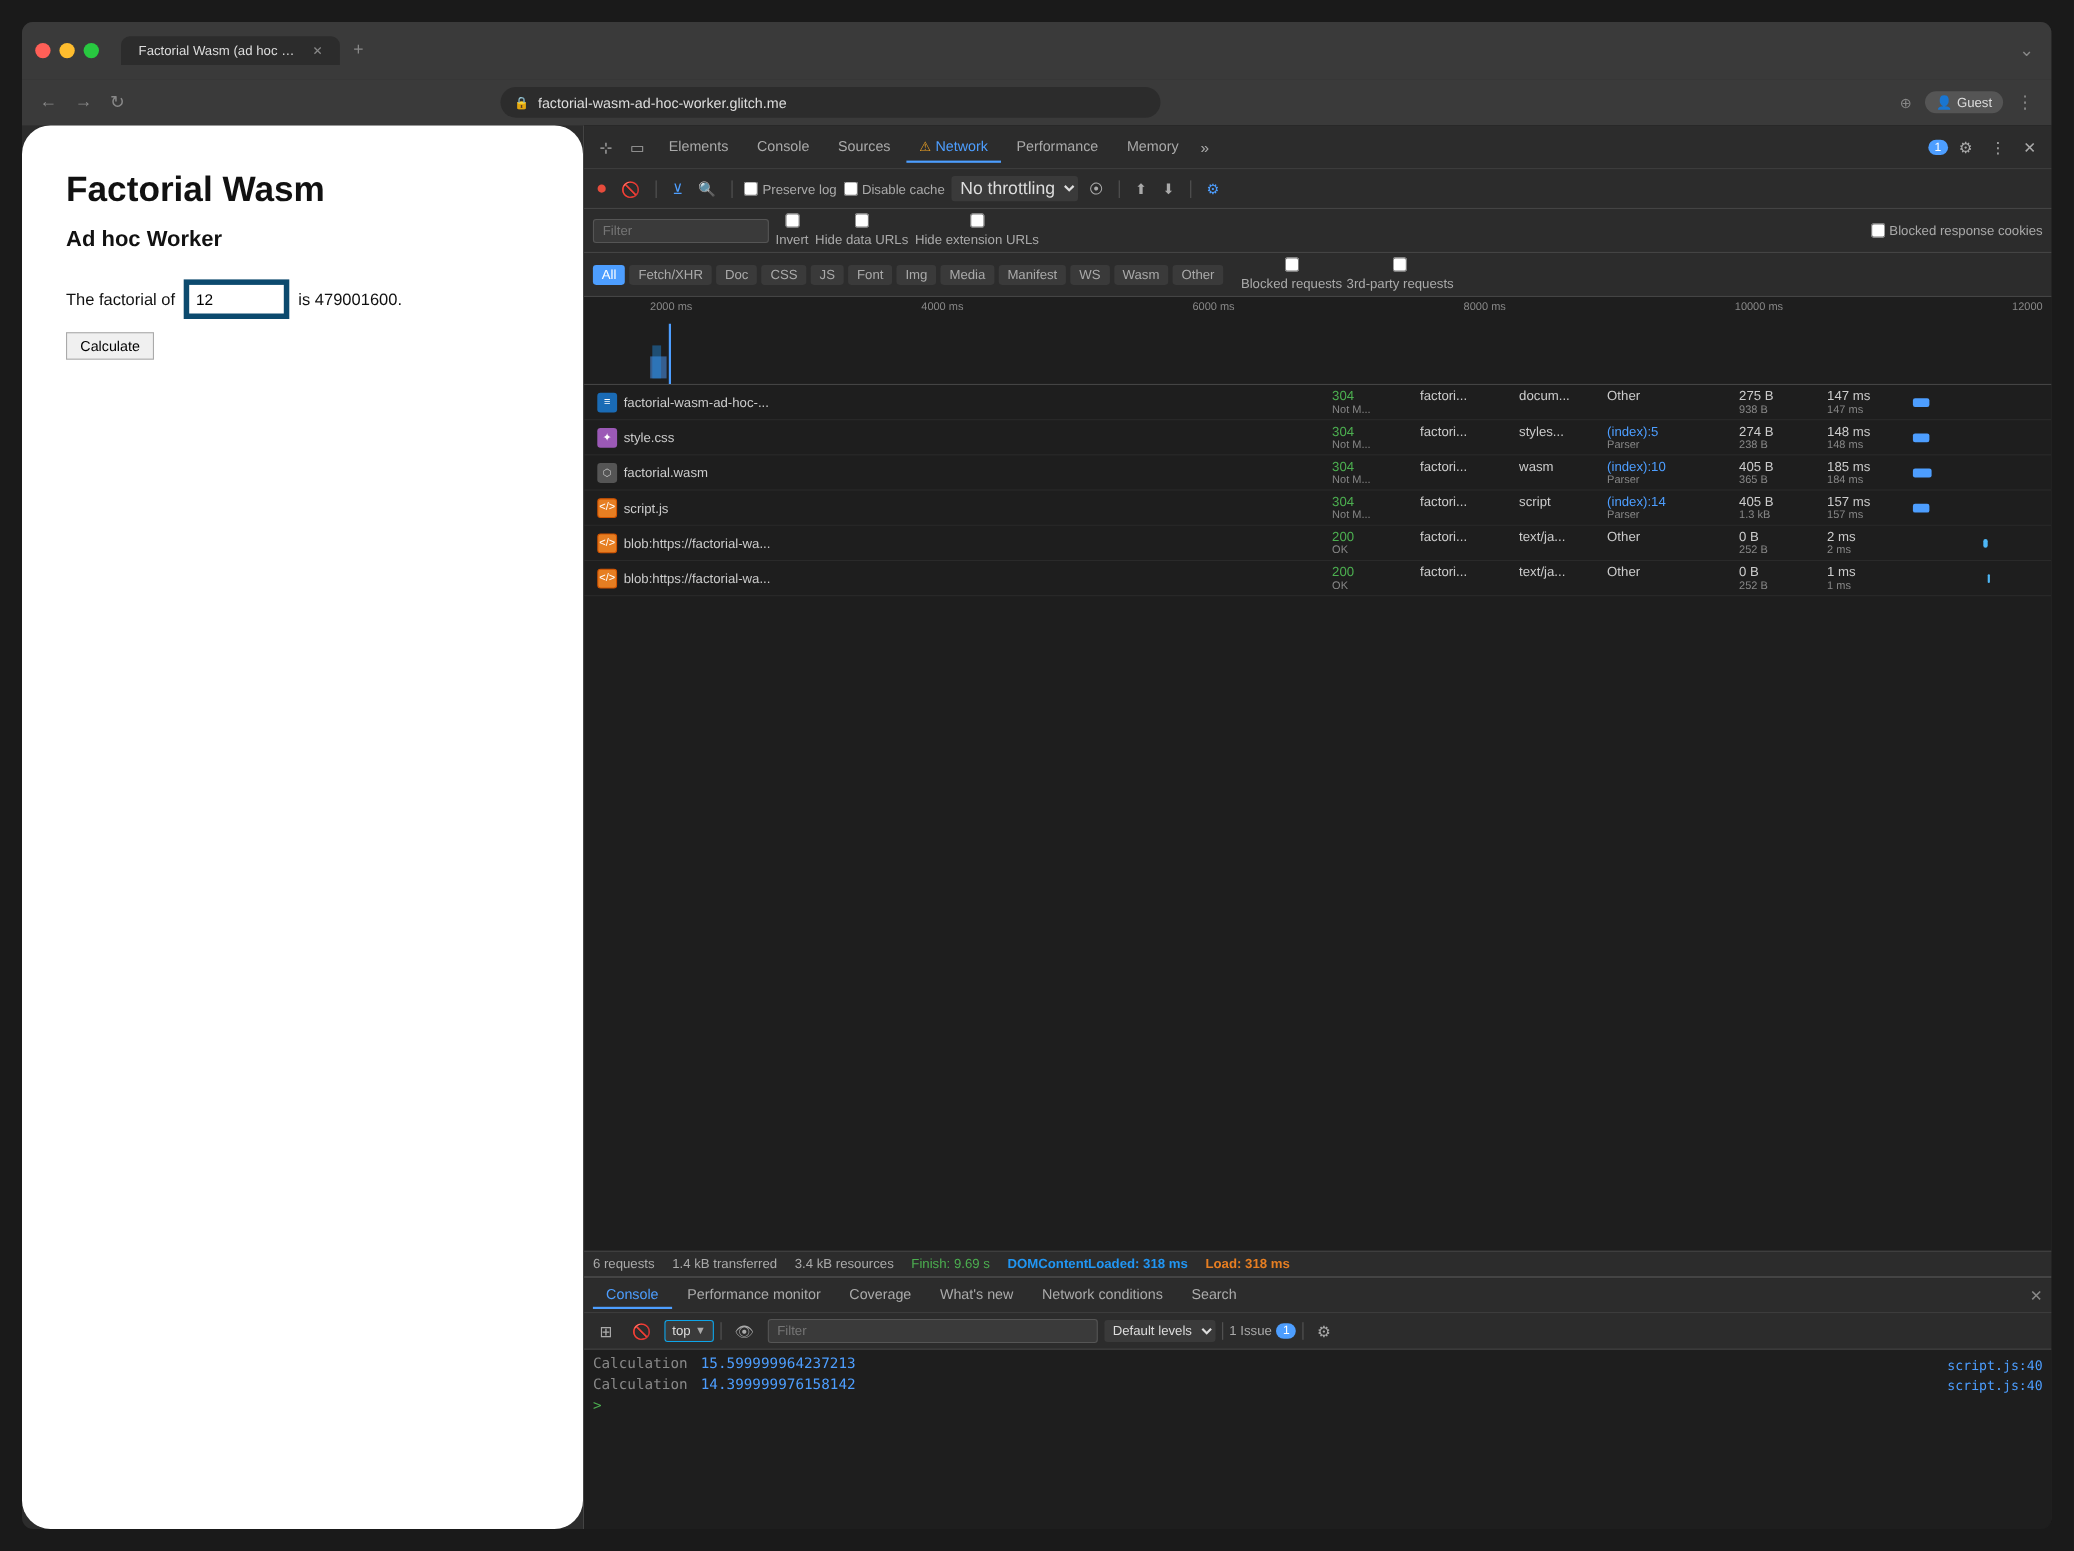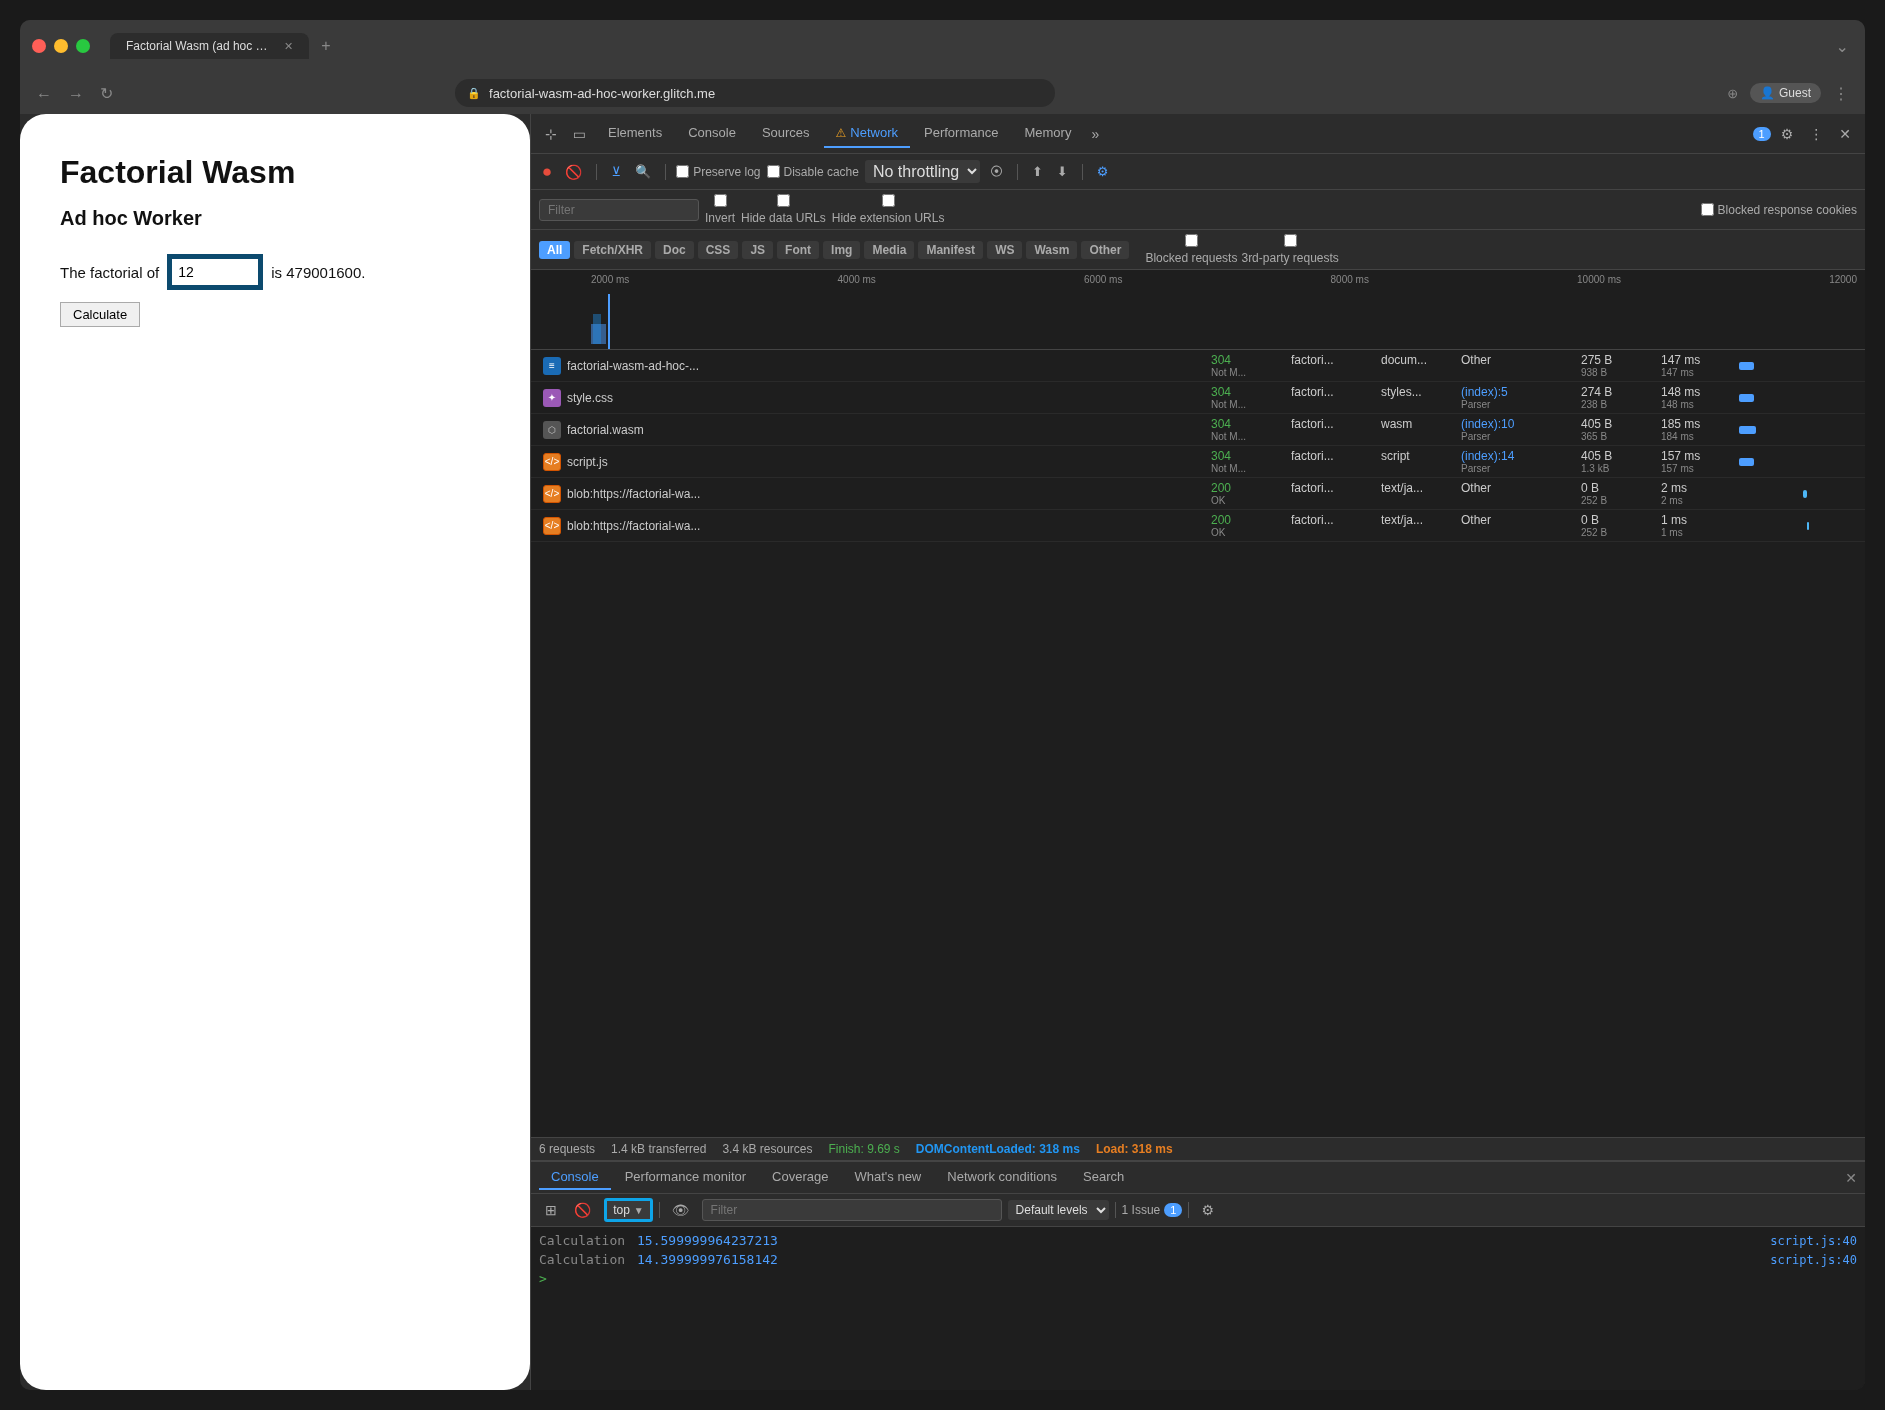--- a/index.html
+++ b/index.html
@@ -58,21 +58,21 @@
 
     
     .filter-bar { background: #2c2c2c; padding: 4px 8px; border-bottom: 1px solid #444; display: flex; align-items: center; gap: 6px; }
     .filter-input { background: #3a3a3a; border: 1px solid #555; border-radius: 3px; color: #ddd; font-size: 12px; padding: 3px 8px; width: 160px; }
     .filter-checkbox { display: flex; align-items: center; gap: 4px; font-size: 12px; color: #aaa; flex-direction: column; }
     .filter-checkbox input { accent-color: #4d9eff; }
     .blocked-cookies-label { margin-left: auto; font-size: 12px; color: #aaa; display: flex; align-items: center; gap: 4px; }
 
     
     .type-filter-bar { background: #2c2c2c; padding: 4px 8px; border-bottom: 1px solid #444; display: flex; align-items: center; gap: 4px; flex-wrap: wrap; }
-    .type-btn { padding: 2px 8px; font-size: 12px; border: none; border-radius: 3px; cursor: pointer; background: #3a3a3a; color: #aaa; font-weight: bold; }
+    .type-btn { padding: 2px 8px; font-size: 12px; border: none; border-radius: 3px; cursor: pointer; background: #3a3a3a; color: #aaa; }
     .type-btn.active { background: #4d9eff; color: #fff; }
 
     
     .options-bar { background: #2c2c2c; padding: 4px 8px; border-bottom: 1px solid #444; display: flex; align-items: center; gap: 20px; }
     .opt-checkbox { display: flex; align-items: center; gap: 4px; font-size: 12px; color: #aaa; }
     .opt-checkbox input { accent-color: #4d9eff; }
 
     
     .timeline-bar { background: #1e1e1e; height: 80px; border-bottom: 1px solid #444; position: relative; overflow: hidden; }
 
@@ -501,21 +501,21 @@
           </div>
           <div class="console-tab">
             <span>Search</span>
           </div>
           <button class="console-tab-close">✕</button>
         </div>
 
         <div class="console-toolbar">
           <button class="dt-icon-btn">⊞</button>
           <button class="dt-icon-btn">🚫</button>
-          <div style="display:flex; align-items:center; gap:4px; border: 3px solid #0ea5e9; border-radius:3px; padding:2px 6px; background:#3a3a3a; cursor:pointer;">
+          <div style="display:flex; align-items:center; gap:4px; border: 1px solid #0ea5e9; border-radius:3px; padding:2px 6px; background:#3a3a3a; cursor:pointer;">
             <span style="font-size:12px; color:#ddd;">top</span>
             <span style="font-size:10px; color:#aaa;">▼</span>
           </div>
           <div style="width:1px; height:16px; background:#555;"></div>
           <button class="dt-icon-btn">👁</button>
           <input class="console-filter" type="text" placeholder="Filter" style="">
           <select class="console-levels">
             <option>Default levels</option>
           </select>
           <div style="width:1px; height:16px; background:#555;"></div>

